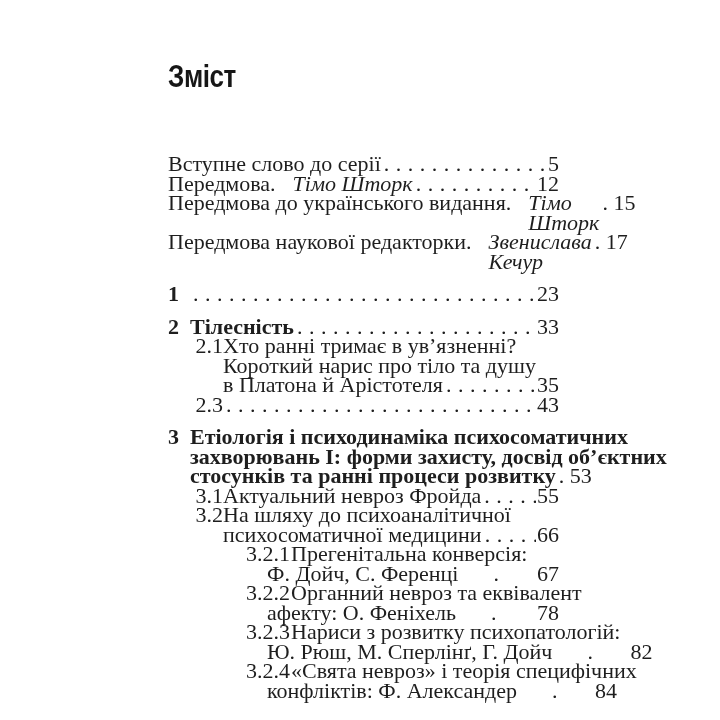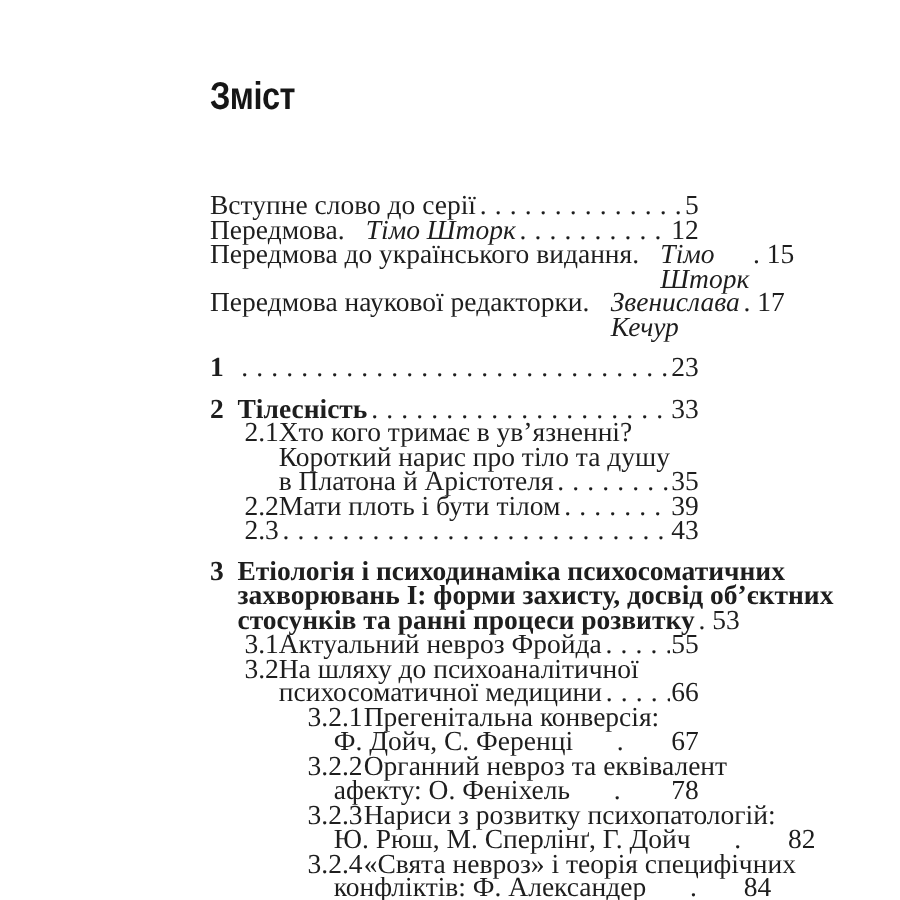--- a/index.html
+++ b/index.html
@@ -84,35 +84,29 @@
 
     <div class="block">
       <div class="row">
         <span class="num chnum b">2</span>
         <span class="t b">Тілесність</span>
         <span class="dots"></span>
         <span class="pg">33</span>
       </div>
       <div class="row lv1">
         <span class="num">2.1</span>
-        <span class="t">Хто кого тримає в ув’язненні?</span>
+        <span class="t">Хто ранні тримає в ув’язненні?</span>
       </div>
       <div class="row cind2">
         <span class="t">Короткий нарис про тіло та душу</span>
       </div>
       <div class="row cind2">
         <span class="t">в Платона й Арістотеля</span>
         <span class="dots"></span>
         <span class="pg">35</span>
-      </div>
-      <div class="row lv1">
-        <span class="num">2.2</span>
-        <span class="t">Мати плоть і бути тілом</span>
-        <span class="dots"></span>
-        <span class="pg">39</span>
       </div>
       <div class="row lv1">
         <span class="num">2.3</span>
         <span class="dots"></span>
         <span class="pg">43</span>
       </div>
     </div>
 
     <div class="block">
       <div class="row">

